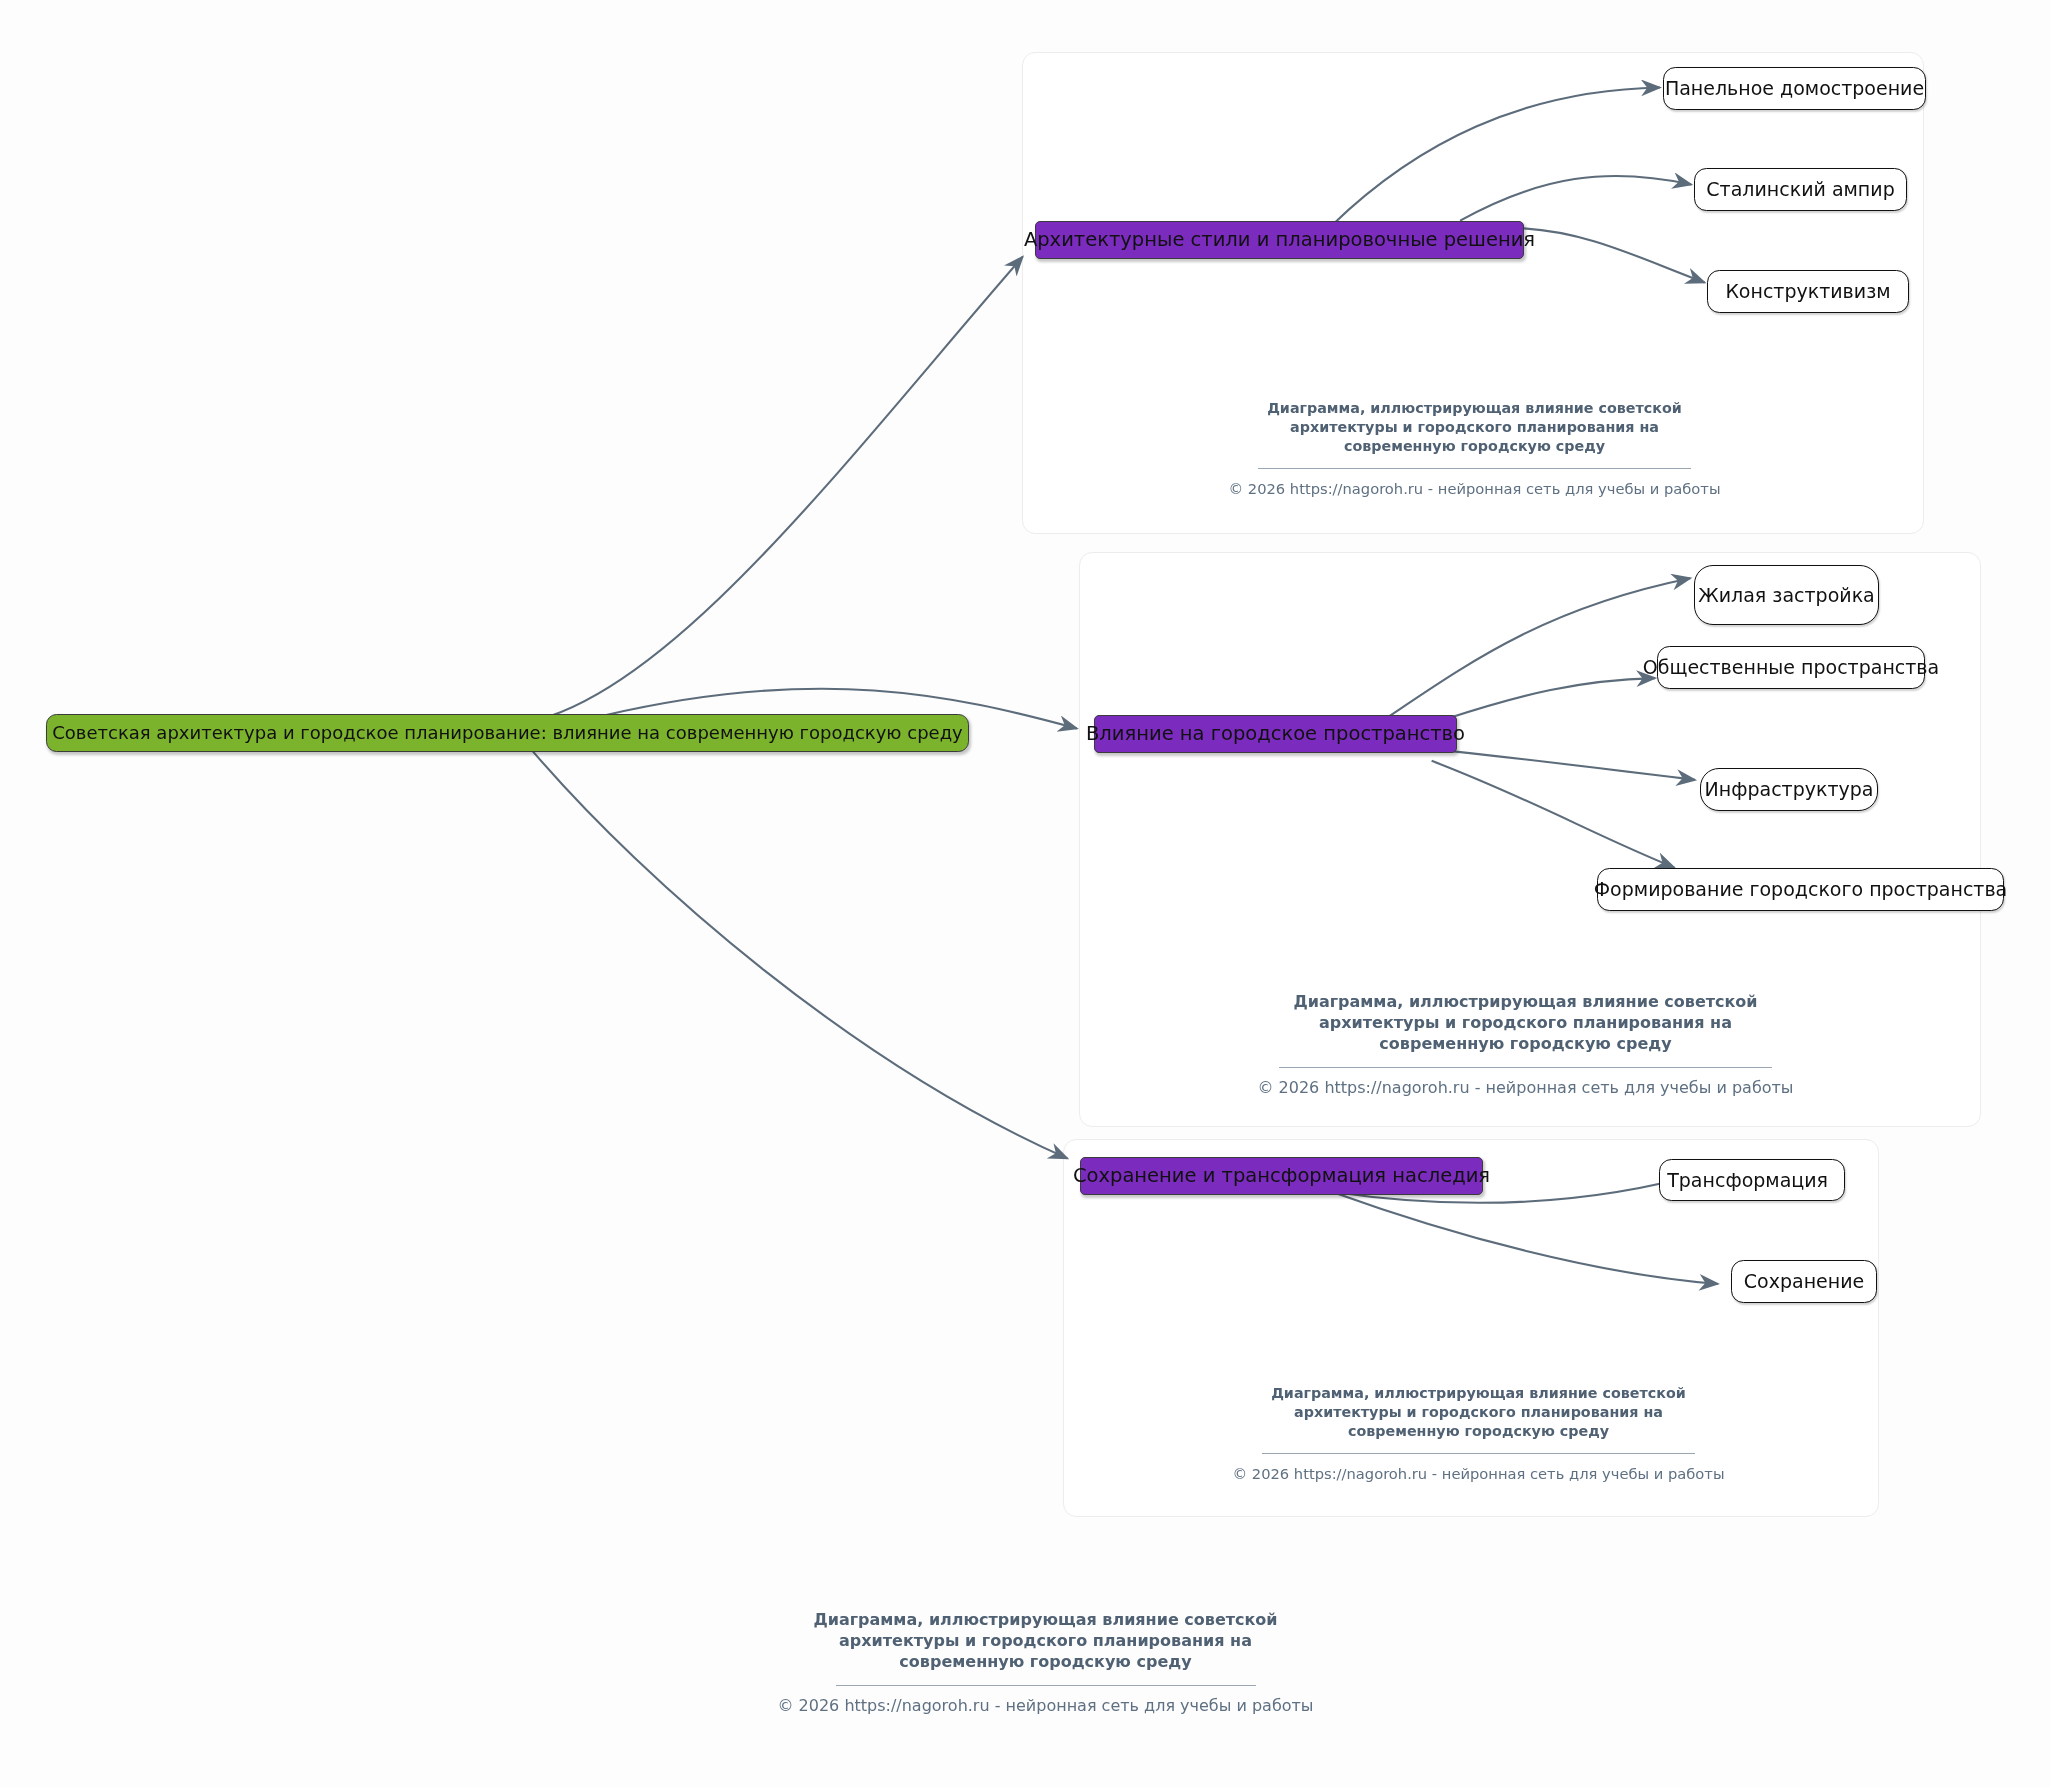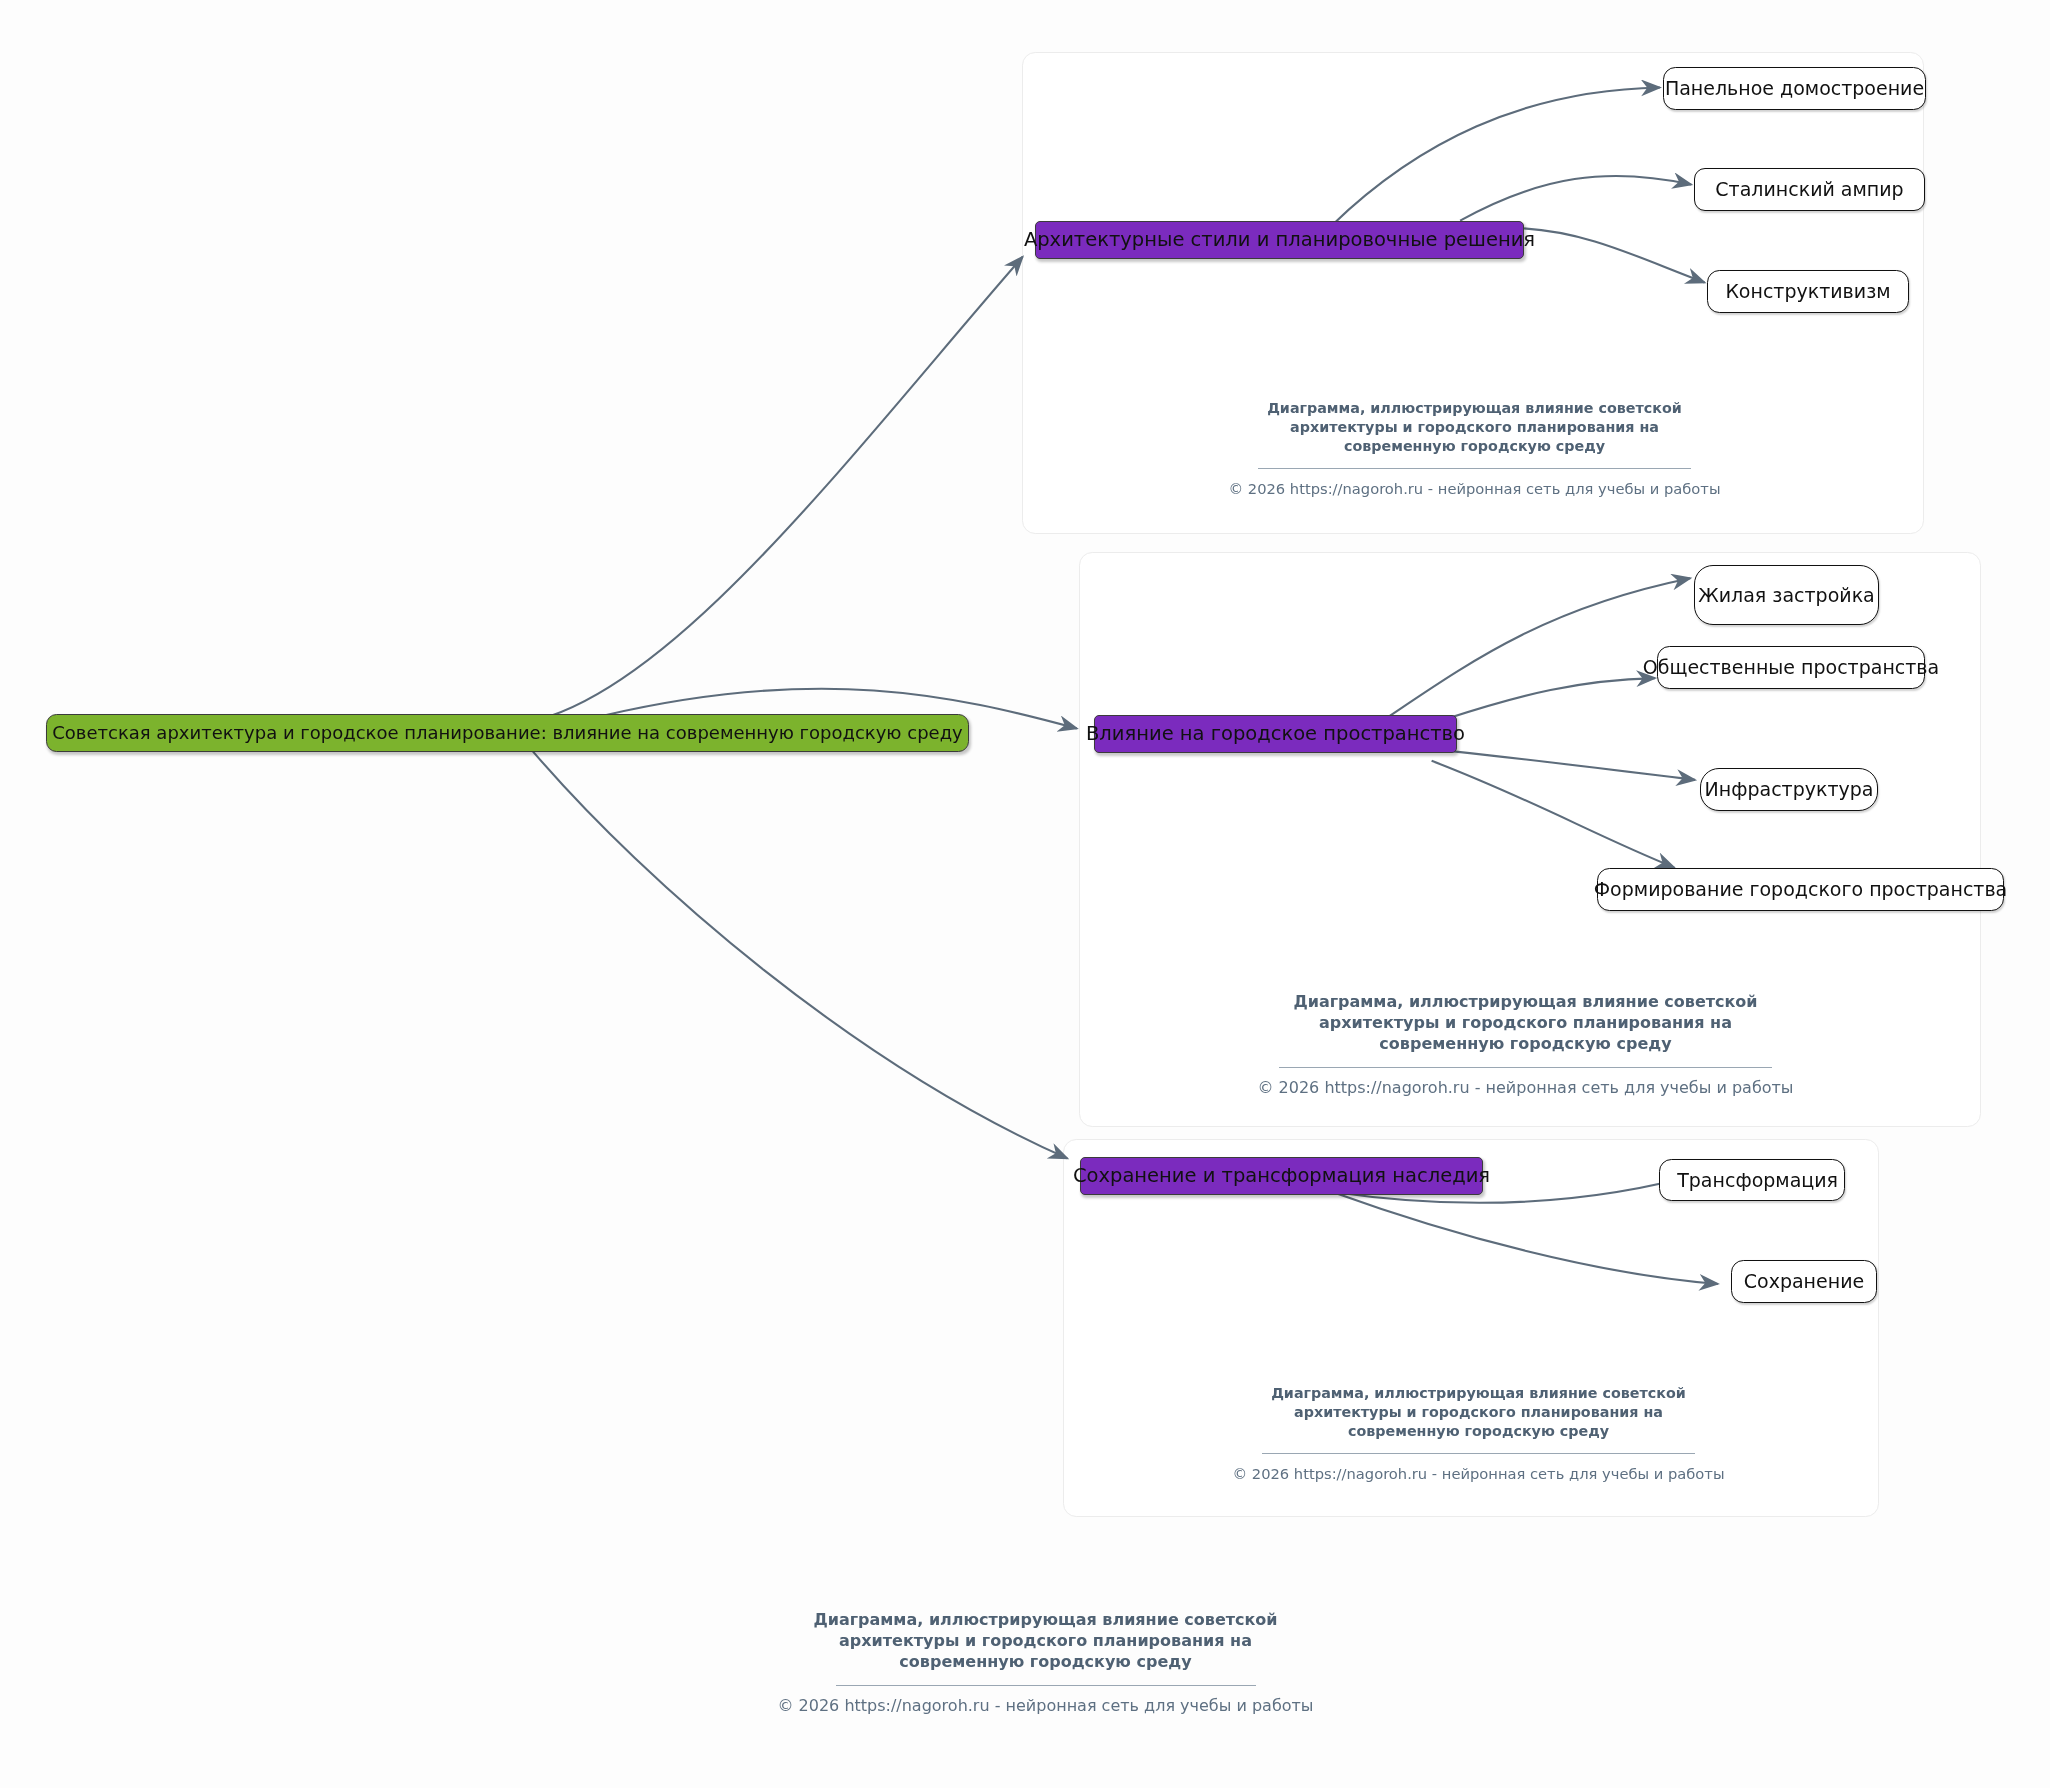--- a/index.html
+++ b/index.html
@@ -65,21 +65,21 @@
     border-radius: 5px;
     font-size: 19.5px;
     padding: 0 13.3px;
     box-shadow: 1.9px 2.9px 2.9px rgba(0,0,0,0.22);
   }
   .node-leaf {
     background: #ffffff;
     border: 1.5px solid #111111;
     border-radius: 12.4px;
     font-size: 19px;
-    padding: 0 6px;
+    padding: 0 16px;
     box-shadow: 1px 1.9px 1.9px rgba(0,0,0,0.18);
   }
 
   
   .watermark {
     position: absolute;
     text-align: center;
     color: #5a6b7d;
   }
   .wm-title {
@@ -149,21 +149,21 @@
     <span>Влияние на городское пространство</span>
   </div>
 
   <div class="node node-branch" style="left:1080px; top:1157px; width:403px; height:38px;">
     <span>Сохранение и трансформация наследия</span>
   </div>
 
   <div class="node node-leaf" style="left:1663px; top:67px; width:263px; height:43px;">
     <span>Панельное домостроение</span>
   </div>
-  <div class="node node-leaf" style="left:1694px; top:168px; width:231px; height:43px;border-radius:11px;">
+  <div class="node node-leaf" style="left:1694px; top:168px; width:213px; height:43px;">
     <span>Сталинский ампир</span>
   </div>
   <div class="node node-leaf" style="left:1707px; top:270px; width:202px; height:43px;">
     <span>Конструктивизм</span>
   </div>
 
   <div class="node node-leaf" style="left:1694px; top:565px; width:185px; height:60px;border-radius:19px;">
     <span>Жилая застройка</span>
   </div>
   <div class="node node-leaf" style="left:1657px; top:646px; width:268px; height:43px;text-align:right;">

